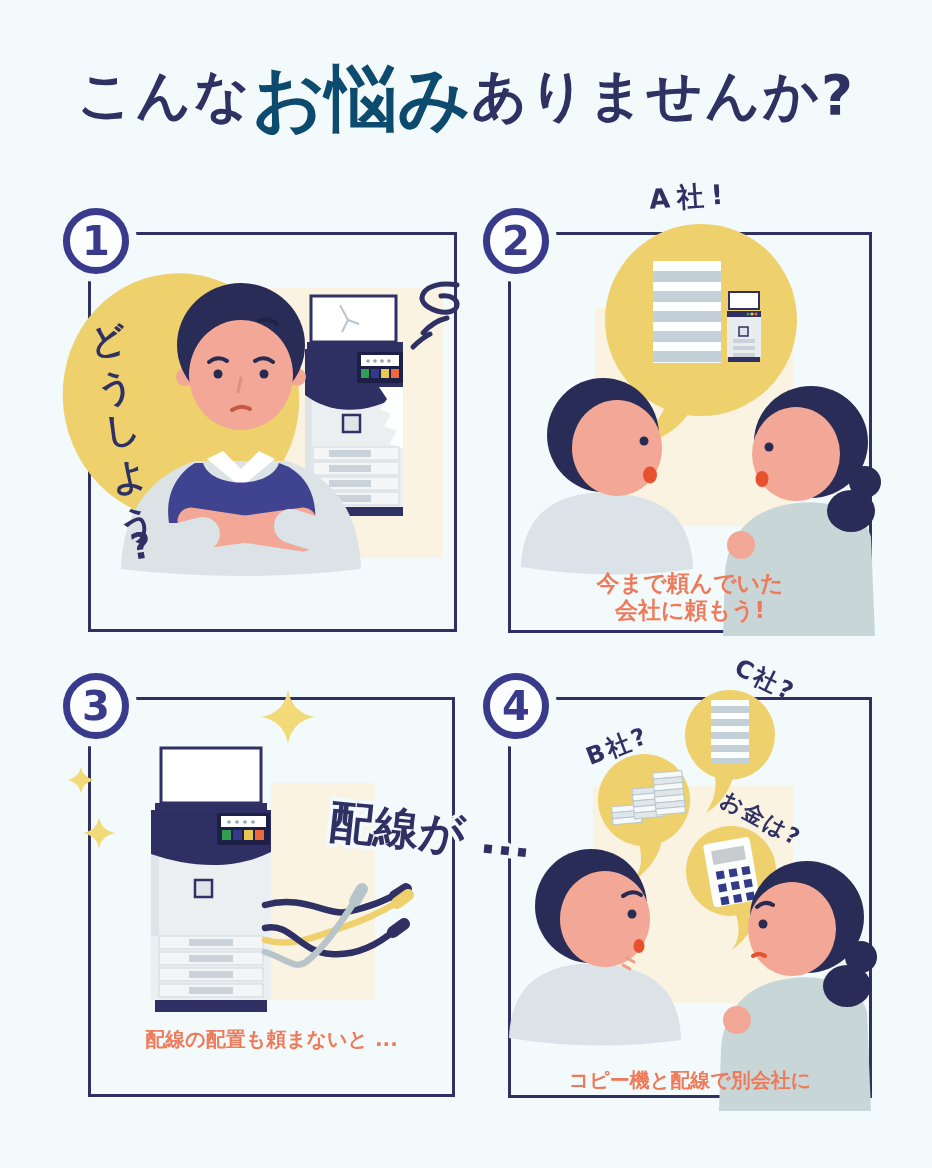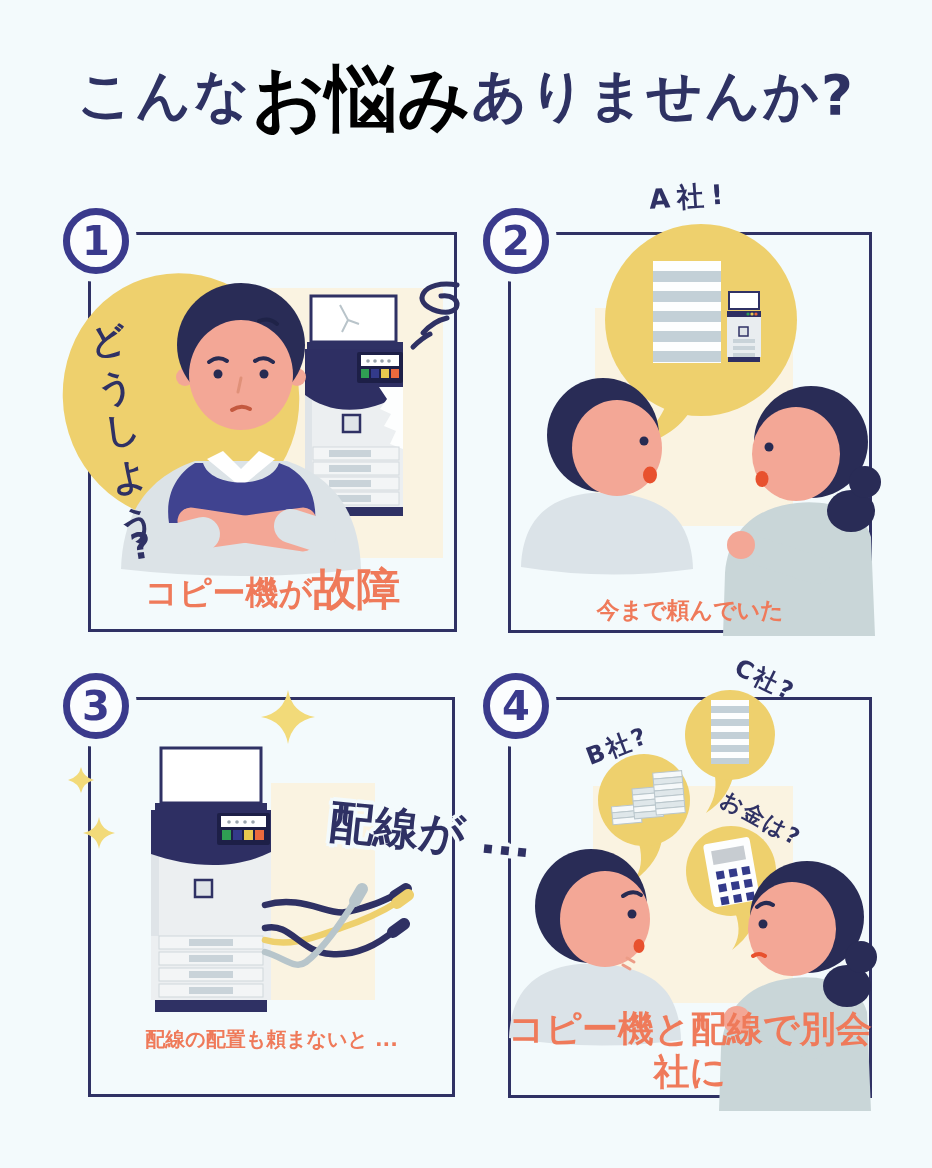--- a/index.html
+++ b/index.html
@@ -1,36 +1,36 @@
 <!DOCTYPE html>
 <html><head>
 <meta charset="utf-8">
 <style>
   html,body{margin:0;padding:0;background:#f3fafc;}
   .canvas{position:relative;width:932px;height:1168px;background:#f3fafc;overflow:hidden;
           font-family:"DejaVu Sans",sans-serif;}
   
   .title{position:absolute;top:52px;left:0;width:100%;text-align:center;white-space:nowrap;
          font-weight:800;color:#2e3263;font-size:55px;letter-spacing:2px;line-height:1.3;}
-  .title .hl{color:#000000;font-size:72px;vertical-align:-9px;letter-spacing:0;}
+  .title .hl{color:#0c4a6e;font-size:72px;vertical-align:-9px;letter-spacing:0;}
   
   .panel{position:absolute;border:3px solid #2f3164;box-sizing:border-box;}
   .panel svg{position:absolute;left:0;top:0;overflow:visible;}
   #panel3{z-index:3;}
   .num{position:absolute;left:-28px;top:-27px;width:66px;height:66px;box-sizing:border-box;
        border:7px solid #3a3a8c;border-radius:50%;background:#fbfdfe;
        box-shadow:0 0 0 8px #f3fafc;display:flex;align-items:center;justify-content:center;
        font-size:40px;font-weight:800;color:#3a3a8c;z-index:6;}
   .caption{position:absolute;left:-6px;right:-6px;text-align:center;color:#ef7a5a;
            font-weight:800;line-height:1.18;z-index:5;}
   .cap-em{font-size:44px;}
   #cap1{bottom:14px;font-size:33px;}
   #cap2{bottom:6px;font-size:23px;}
   #cap3{bottom:42px;font-size:20px;}
-  #cap4{bottom:2px;font-size:36px;text-align:center;}
+  #cap4{bottom:2px;font-size:20px;text-align:center;}
   
   .ov{position:absolute;color:#2f3164;font-weight:800;white-space:nowrap;z-index:5;}
   #speech-vert{left:4px;top:62px;height:240px;font-size:36px;letter-spacing:5px;
                writing-mode:vertical-rl;text-orientation:upright;transform:rotate(-9deg);}
   #label-a{left:138px;top:-56px;font-size:27px;letter-spacing:7px;transform:rotate(-4deg);}
   #haisen{left:238px;top:102px;font-size:45px;transform:rotate(6deg);z-index:7;
           text-shadow:-3px -3px 0 #f3fafc,3px -3px 0 #f3fafc,-3px 3px 0 #f3fafc,3px 3px 0 #f3fafc,
                       0 -4px 0 #f3fafc,0 4px 0 #f3fafc,-4px 0 0 #f3fafc,4px 0 0 #f3fafc;}
   #label-b{left:74px;top:30px;font-size:24px;letter-spacing:3px;transform:rotate(-21deg);}
   #label-c{left:222px;top:-36px;font-size:24px;letter-spacing:3px;transform:rotate(26deg);}
@@ -99,21 +99,20 @@
         <path d="M168,86 Q178,82 186,89" fill="none" stroke="#1f2348" stroke-width="4" stroke-linecap="round"></path>
         <path d="M118,127 Q127,120 136,126" fill="none" stroke="#272b52" stroke-width="4" stroke-linecap="round"></path>
         <path d="M164,126 Q173,120 182,127" fill="none" stroke="#272b52" stroke-width="4" stroke-linecap="round"></path>
         <circle cx="127" cy="139" r="4.5" fill="#272b52"></circle>
           <circle cx="173" cy="139" r="4.5" fill="#272b52"></circle>
         <path d="M150,143 L147,157" fill="none" stroke="#e09179" stroke-width="3" stroke-linecap="round"></path>
         <path d="M141,175 Q150,169 159,174" fill="none" stroke="#c4593f" stroke-width="4" stroke-linecap="round"></path>
       </g>
     </svg>
     <div class="ov" id="speech-vert">どうしよう?</div>
-    <div class="caption" id="cap1"><span>コピー機が</span><span class="cap-em">故障</span></div>
   </section>
 
   <section class="panel" id="panel2" style="left:508px;top:232px;width:364px;height:401px;">
     <div class="num">
         <span>2</span>
       </div>
     <svg width="364" height="401" viewBox="0 0 364 401">
       <rect x="84" y="73" width="198" height="218" fill="#faf3e1"></rect>
       <g>
         <path d="M118,214 C142,196 154,178 160,156 L184,166 C174,192 150,206 118,214 Z" fill="#eed06d"></path>
@@ -155,20 +154,21 @@
         <ellipse cx="285" cy="219" rx="44" ry="47" fill="#f3a796"></ellipse>
         <circle cx="258" cy="212" r="4.5" fill="#272b52"></circle>
         <ellipse cx="251" cy="244" rx="6.5" ry="8" fill="#e8512e"></ellipse>
         <line x1="305" y1="335" x2="244" y2="315" stroke="#c9d6d8" stroke-width="28" stroke-linecap="round"></line>
         <circle cx="230" cy="310" r="14" fill="#f3a796"></circle>
       </g>
     </svg>
     <div class="ov" id="label-a">A社!</div>
     <div class="caption" id="cap2">
       <div>今まで頼んでいた</div>
+      <div>会社に頼もう!</div>
     </div>
   </section>
 
   <section class="panel" id="panel3" style="left:88px;top:697px;width:367px;height:400px;">
     <div class="num">
         <span>3</span>
       </div>
     <svg width="367" height="400" viewBox="0 0 367 400">
       <rect x="180" y="83" width="104" height="217" fill="#faf3e1"></rect>
 

